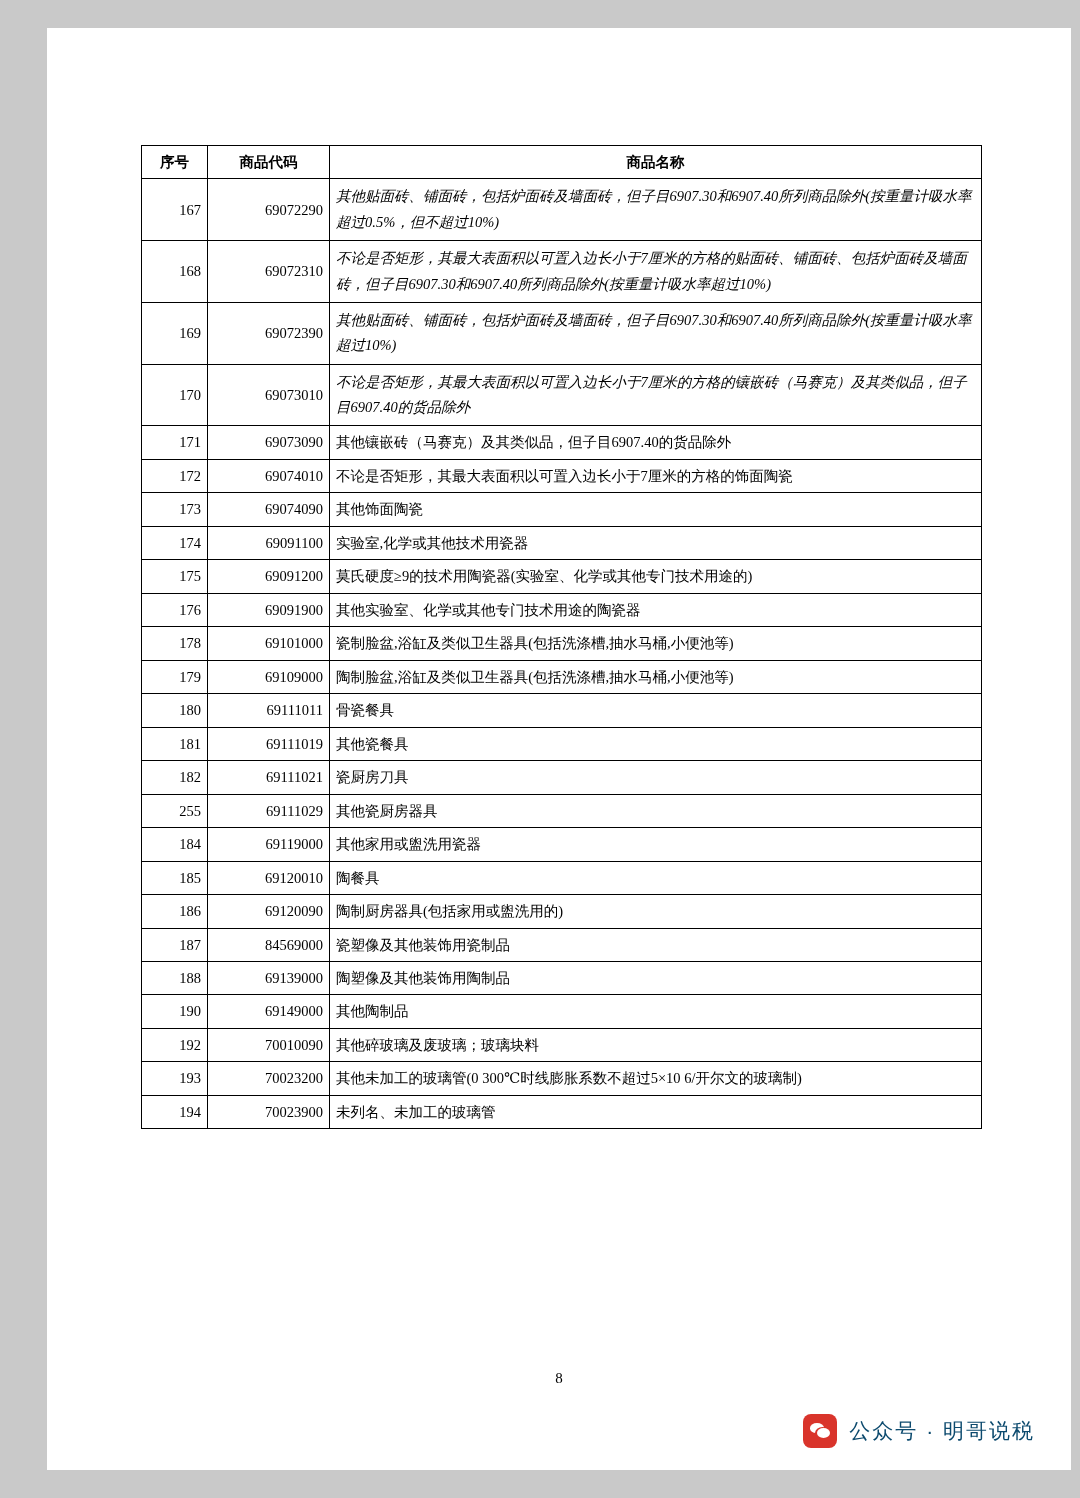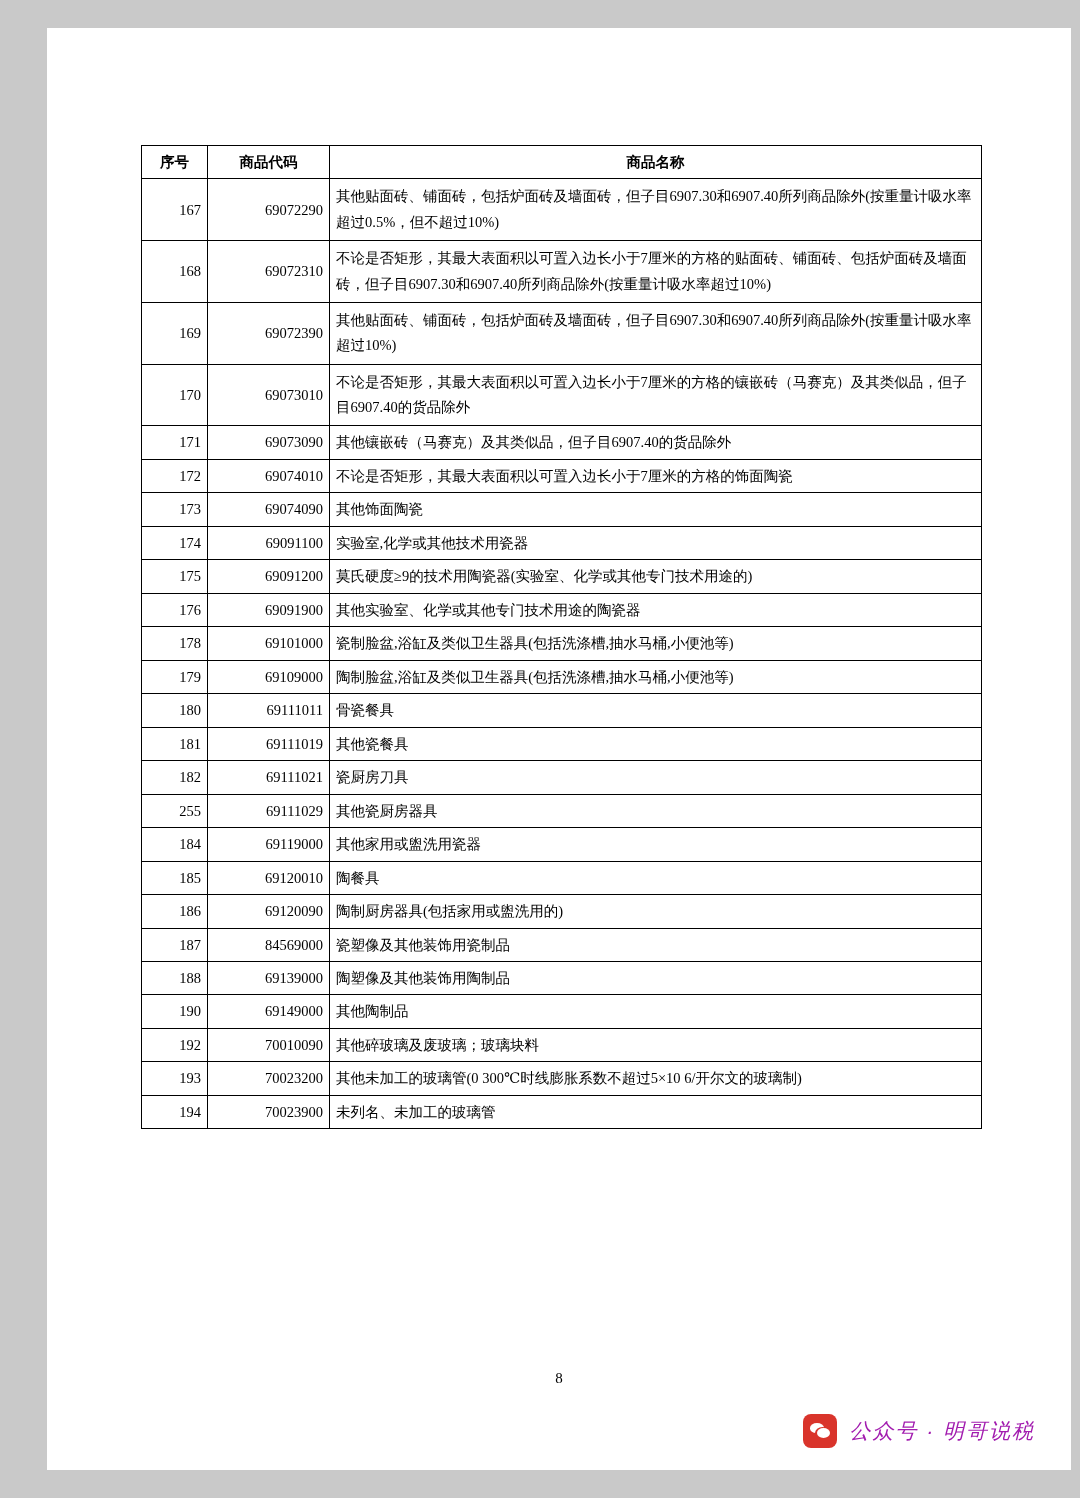--- a/index.html
+++ b/index.html
@@ -62,20 +62,21 @@
     font-size: 14.5px;
   }
   td.name {
     text-align: left;
     padding-left: 10px;
     padding-right: 8px;
     font-size: 15px;
   }
   td.name.multi {
     line-height: 1.75;
+    font-style: italic;
   }
   .page-number {
     position: absolute;
     left: 0;
     right: 0;
     top: 1342px;
     text-align: center;
     font-size: 15px;
     color: #000;
   }
@@ -110,24 +111,23 @@
     left: 14px;
     top: 14px;
     width: 13px;
     height: 10px;
     background: #fff;
     border-radius: 50%;
     box-shadow: -1px 0 0 1px #d9342b;
   }
   .footer-text {
     font-size: 21px;
-    color: #a21caf;
+    color: #0c4a6e;
     letter-spacing: 2px;
     font-family: "Liberation Sans", sans-serif;
-    font-style: italic;
   }
 </style>
 </head>
 <body>
 
 <div class="page">
 
   <div class="doc-table-wrap">
     <table class="doc-table">
       <colgroup>

